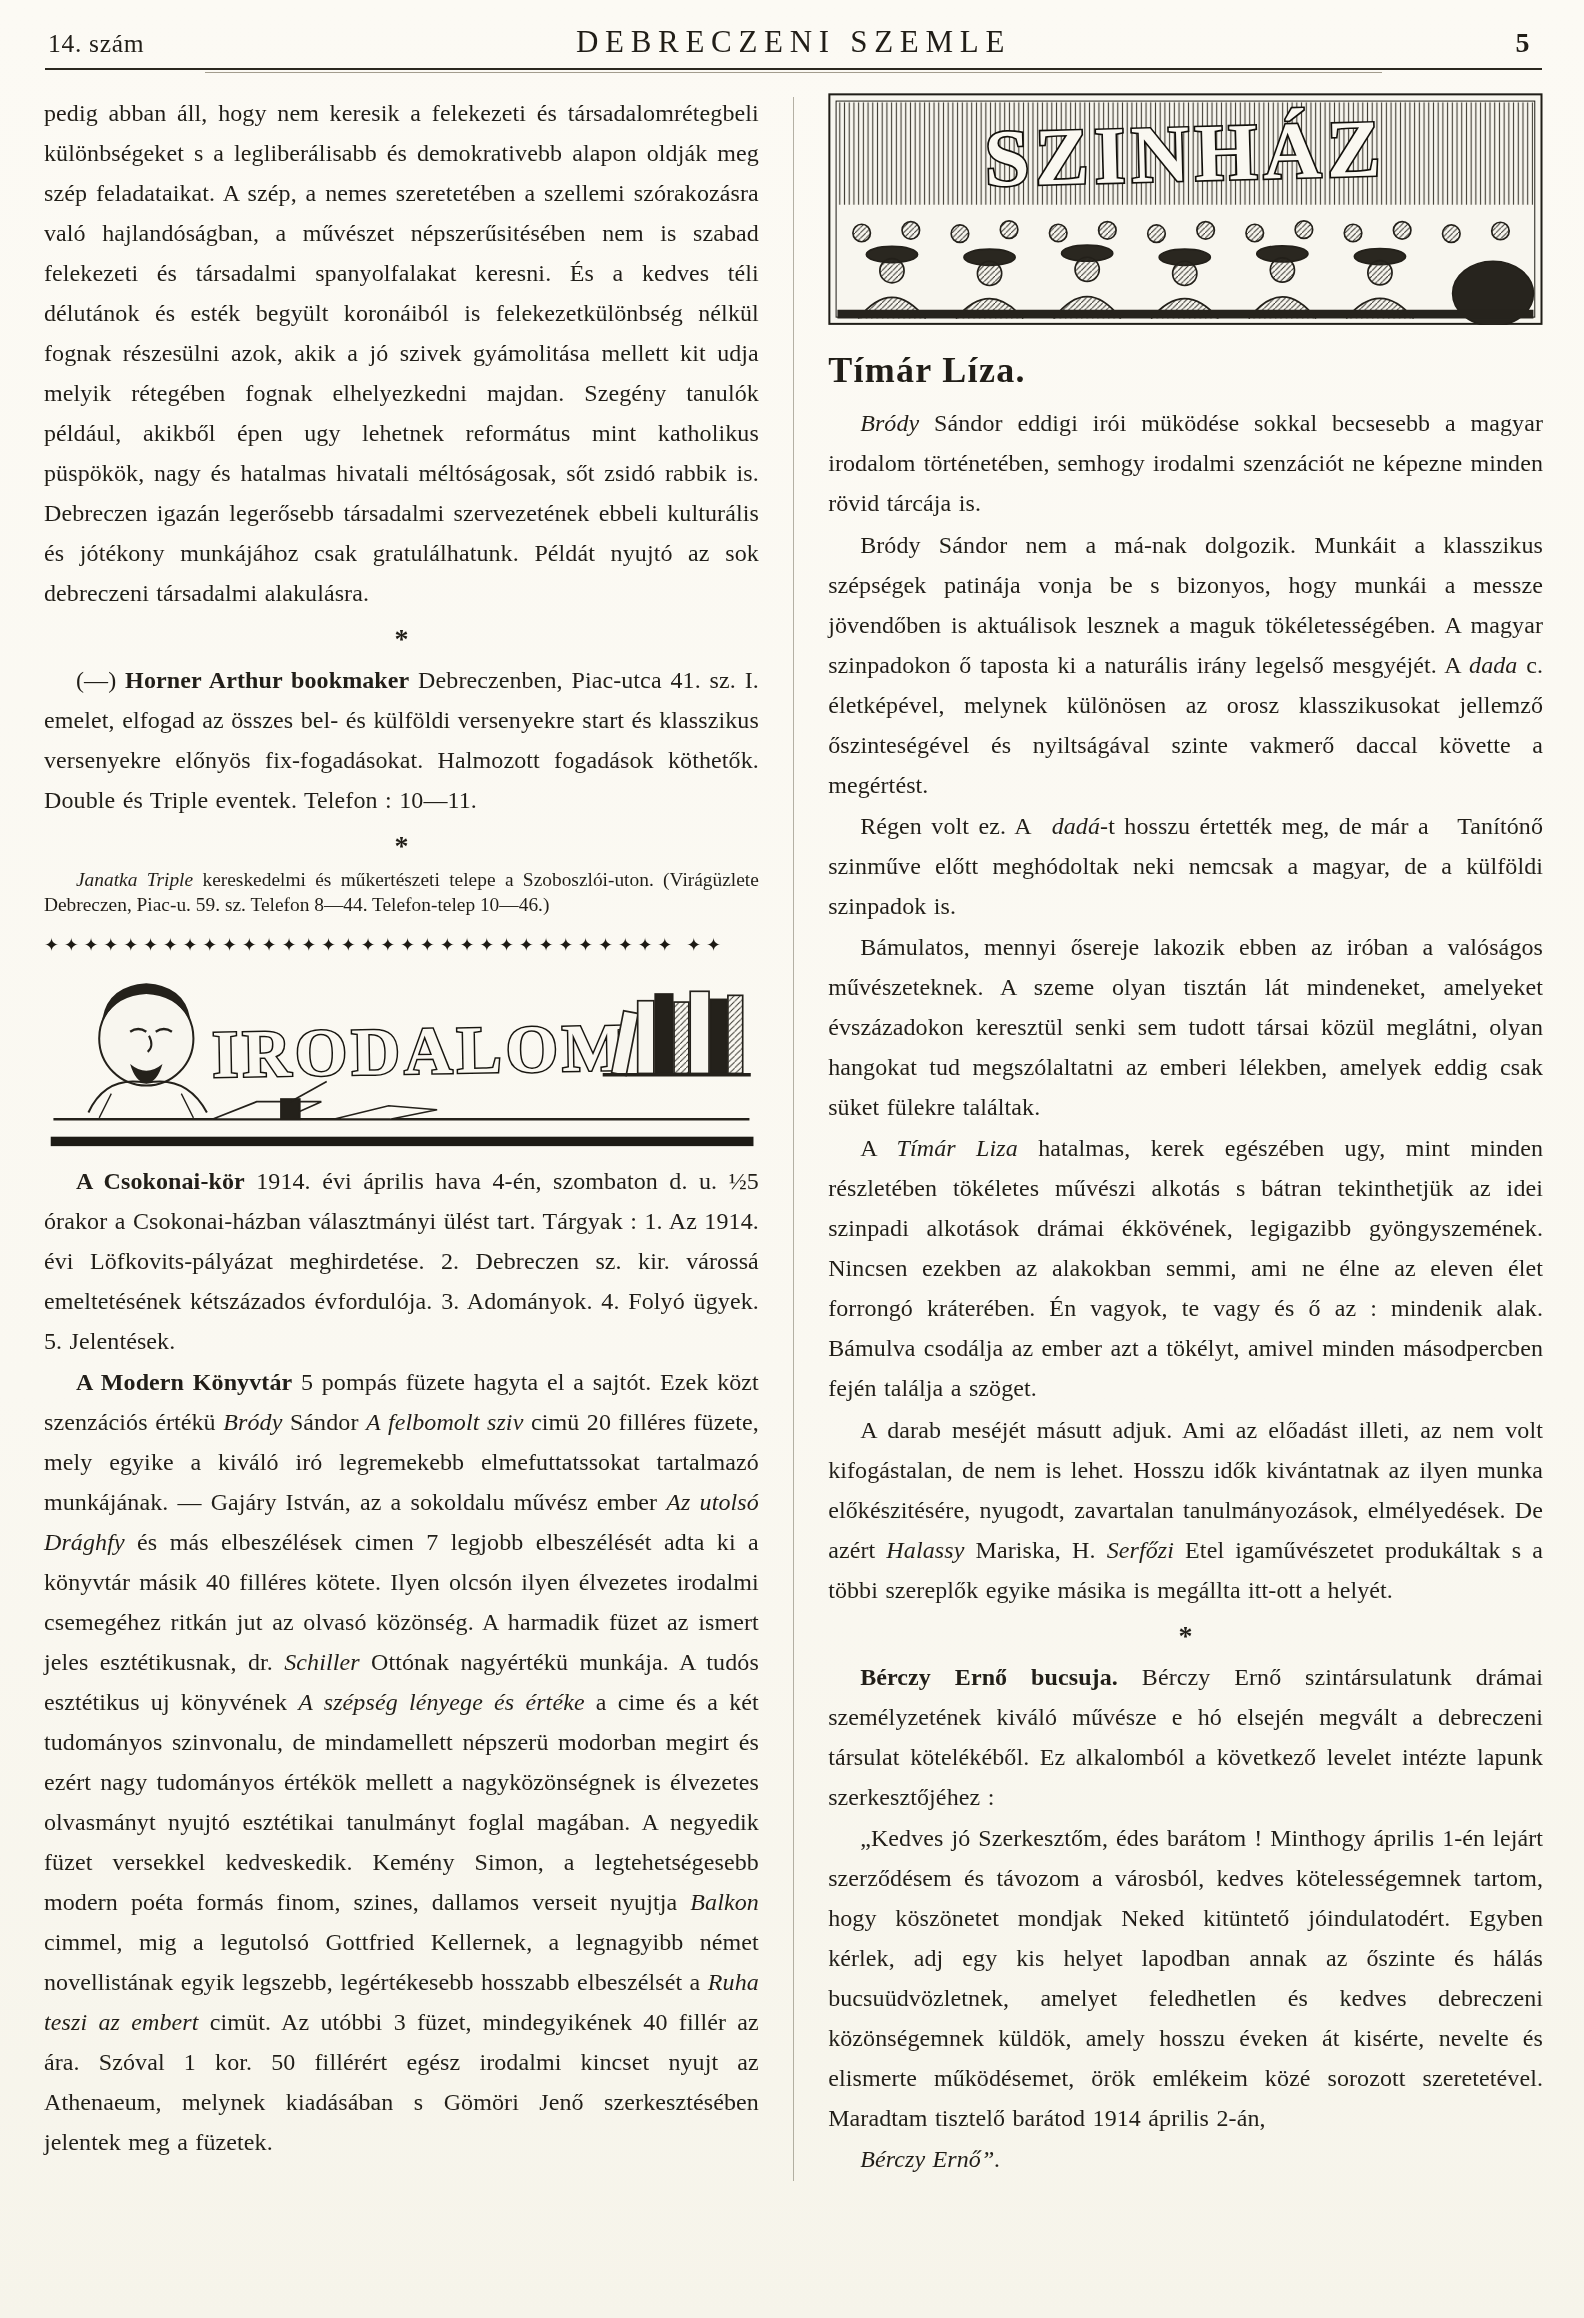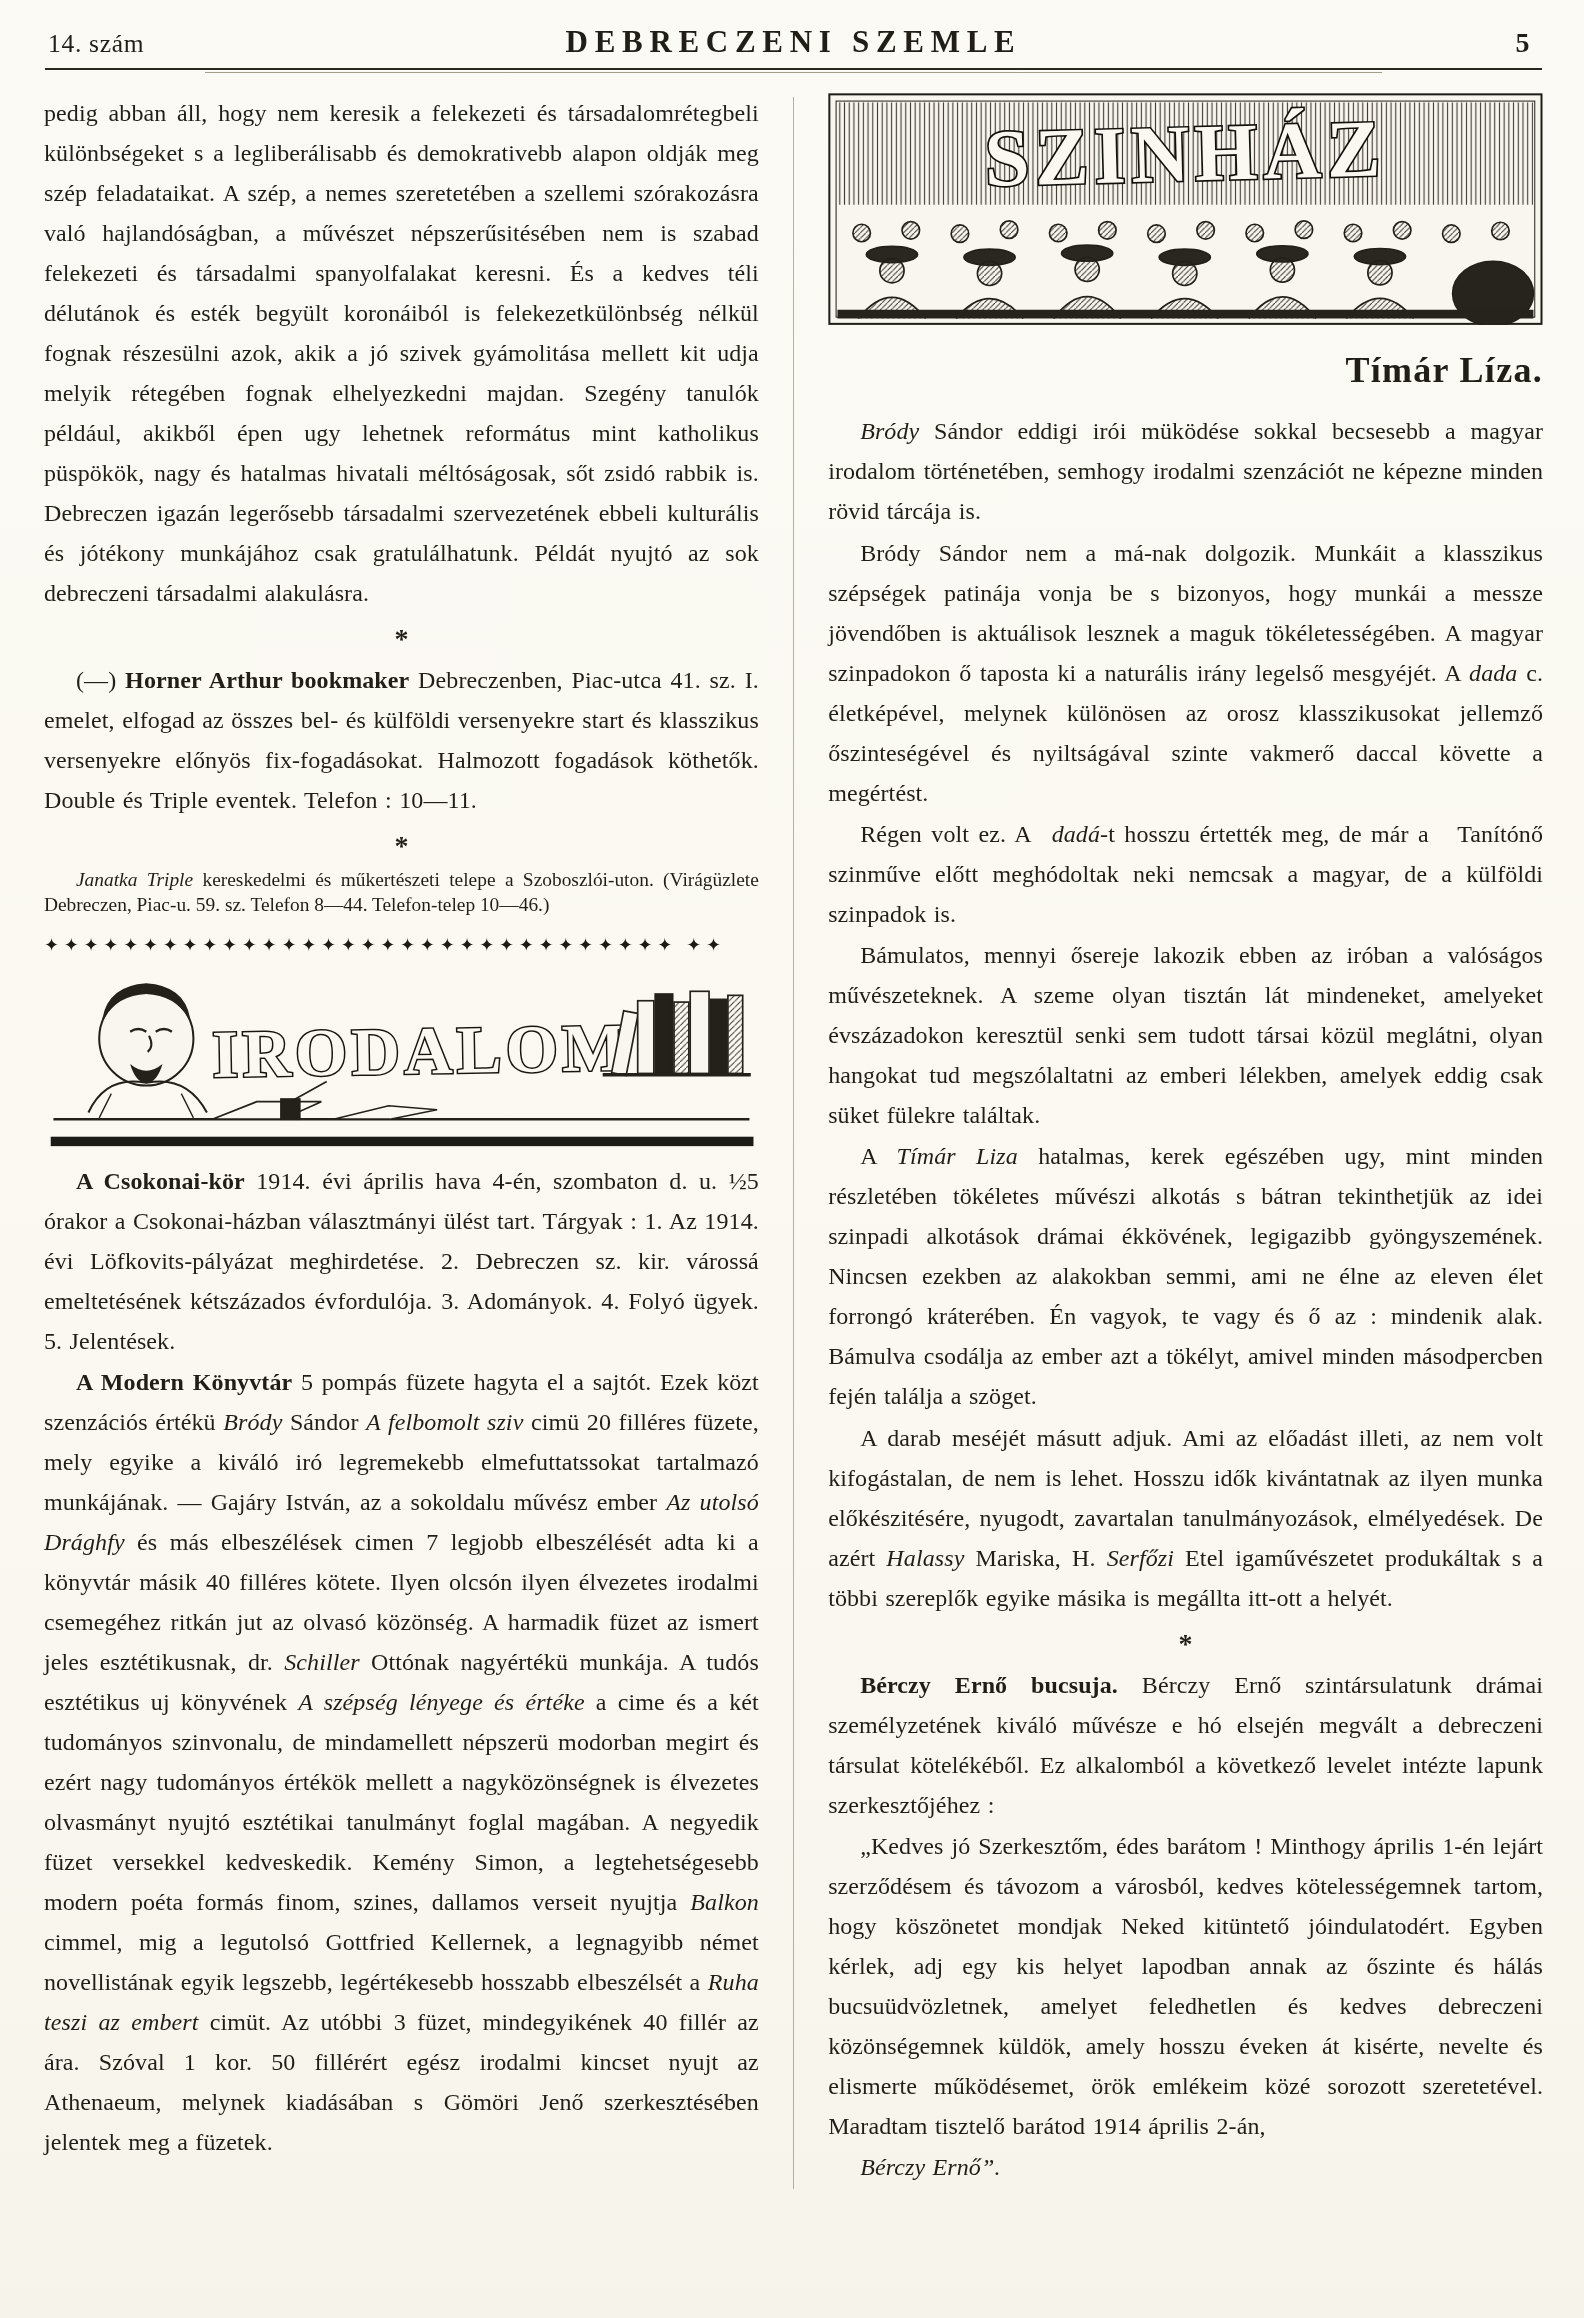--- a/index.html
+++ b/index.html
@@ -23,21 +23,21 @@
     display: flex;
     align-items: baseline;
     padding: 6.7px 4px 8px 4px;
     justify-content: flex-end;
   }
   .issue-no   { width: 241px; font-size: 25.5px; letter-spacing: 0.7px; }
   .paper-title{
     flex: 1;
     text-align: center;
     font-size: 31px;
-    font-weight: bold;
+    font-weight: normal;
     letter-spacing: 6.7px;
   }
   .page-no { width: 241px; text-align: right; font-size: 28px; font-weight: bold; padding-right: 9.4px; }
   .head-rule {
     border: 0;
     border-top: 2.7px solid #2b2820;
     margin: 0 1.3px 0 1.3px;
     height: 0;
   }
   .head-rule-thin {
@@ -84,25 +84,25 @@
   }
   .diamond-row {
     margin: 17.4px 0 2.7px 0;
     font-size: 18px;
     letter-spacing: 4.7px;
     white-space: nowrap;
     overflow: hidden;
     color: #1d1a14;
   }
   .art-title {
-    text-align: right;
+    text-align: left;
     font-size: 36px;
     font-weight: bold;
     letter-spacing: 1.3px;
-    margin: 24px 0 20px 0;
+    margin: 24px 0 12px 0;
   }
   .sig { margin-top: 1.3px; }
   
   figure.banner { margin: 0; padding: 0; }
   figure.banner svg { display: block; width: 100%; height: auto; }
   .szinhaz-fig  { margin: 4px 0 20px 0; }
   .irodalom-fig { margin: 17.4px 0 23px 0; }
 </style>
 </head>
 <body>

